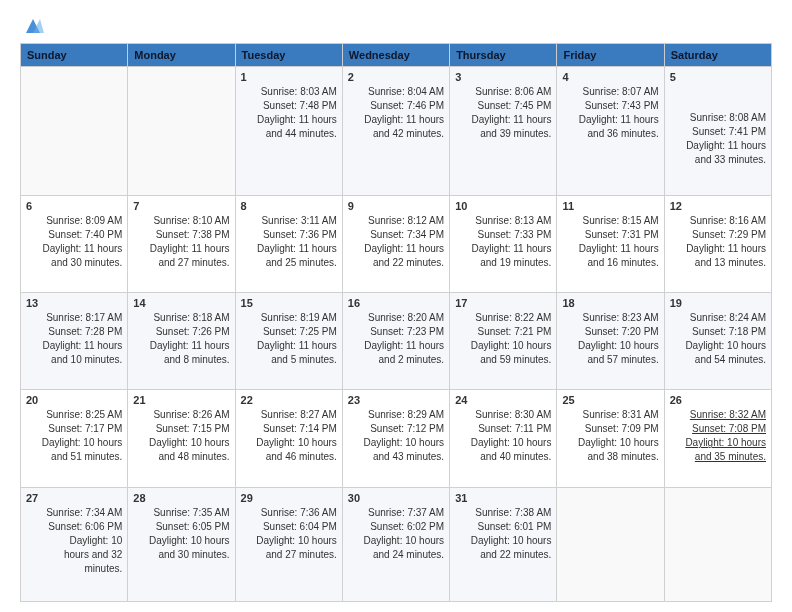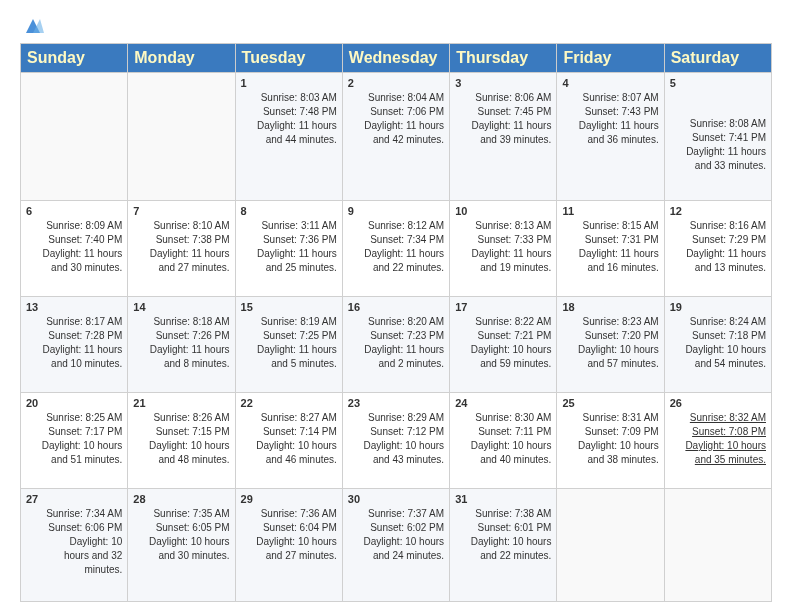--- a/index.html
+++ b/index.html
@@ -55,22 +55,22 @@
       font-size: 15px;
       color: #555;
     }
     .calendar-table {
       width: 100%;
       border-collapse: collapse;
       flex: 1;
     }
     .calendar-table th {
       background-color: #3a7abf;
-      color: #fef9c3;
-      font-size: 16px;
+      color: #0f172a;
+      font-size: 11px;
       font-weight: bold;
       padding: 5px 6px;
       text-align: left;
       border: 1px solid #ccc;
     }
     .calendar-table td {
       border: 1px solid #d0d0d0;
       vertical-align: top;
       padding: 4px 5px;
       font-size: 9.5px;
@@ -141,21 +141,21 @@
           <td class="empty-cell"></td>
           <td>
             <span class="day-number">1</span>
             <div class="day-info" style="white-space: pre-line;">Sunrise: 8:03 AM
 Sunset: 7:48 PM
 Daylight: 11 hours and 44 minutes.</div>
           </td>
           <td>
             <span class="day-number">2</span>
             <div class="day-info" style="white-space: pre-line;">Sunrise: 8:04 AM
-Sunset: 7:06 PM
+Sunset: 7:46 PM
 Daylight: 11 hours and 42 minutes.</div>
           </td>
           <td>
             <span class="day-number">3</span>
             <div class="day-info" style="white-space: pre-line;">Sunrise: 8:06 AM
 Sunset: 7:45 PM
 Daylight: 11 hours and 39 minutes.</div>
           </td>
           <td>
             <span class="day-number">4</span>

